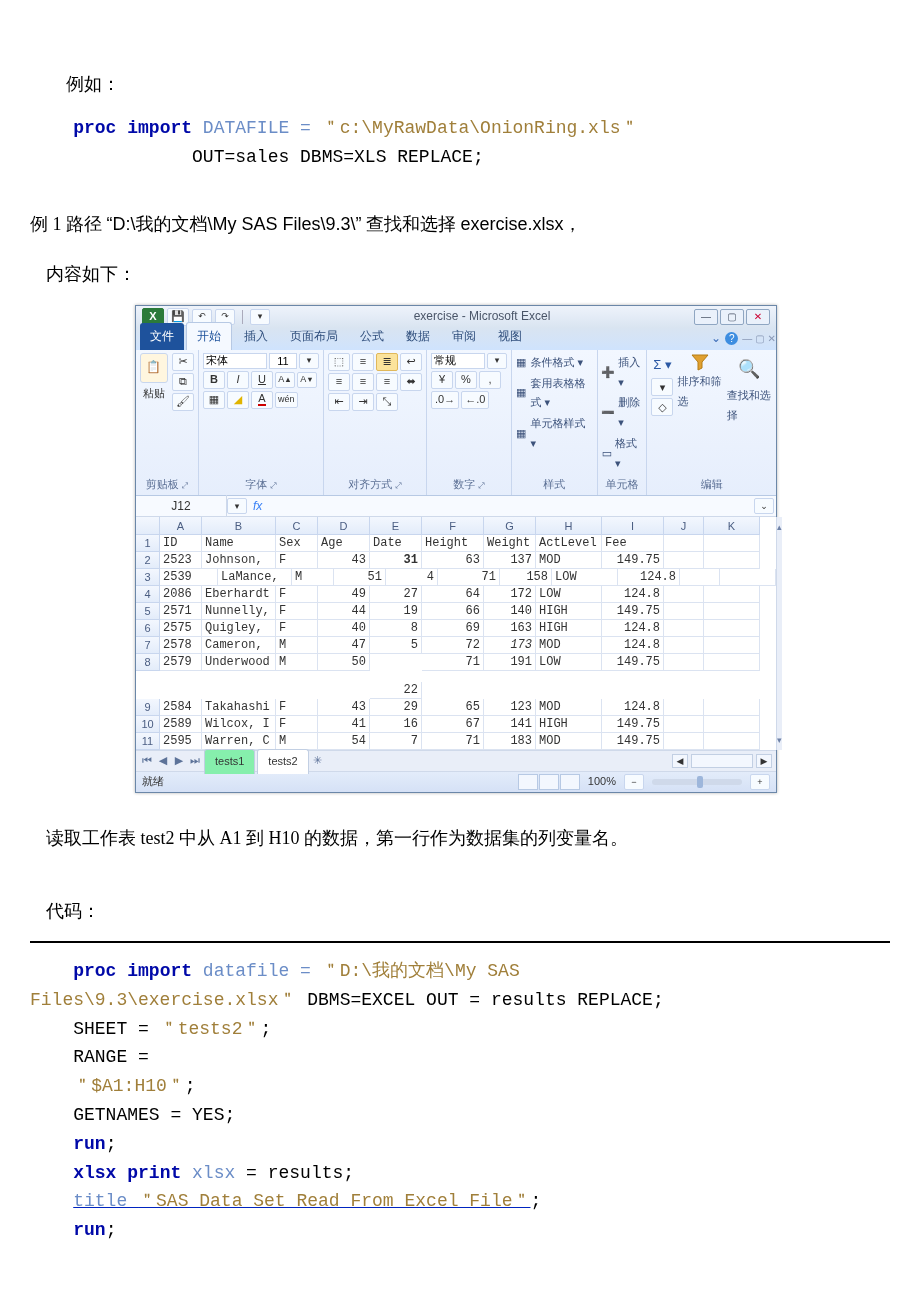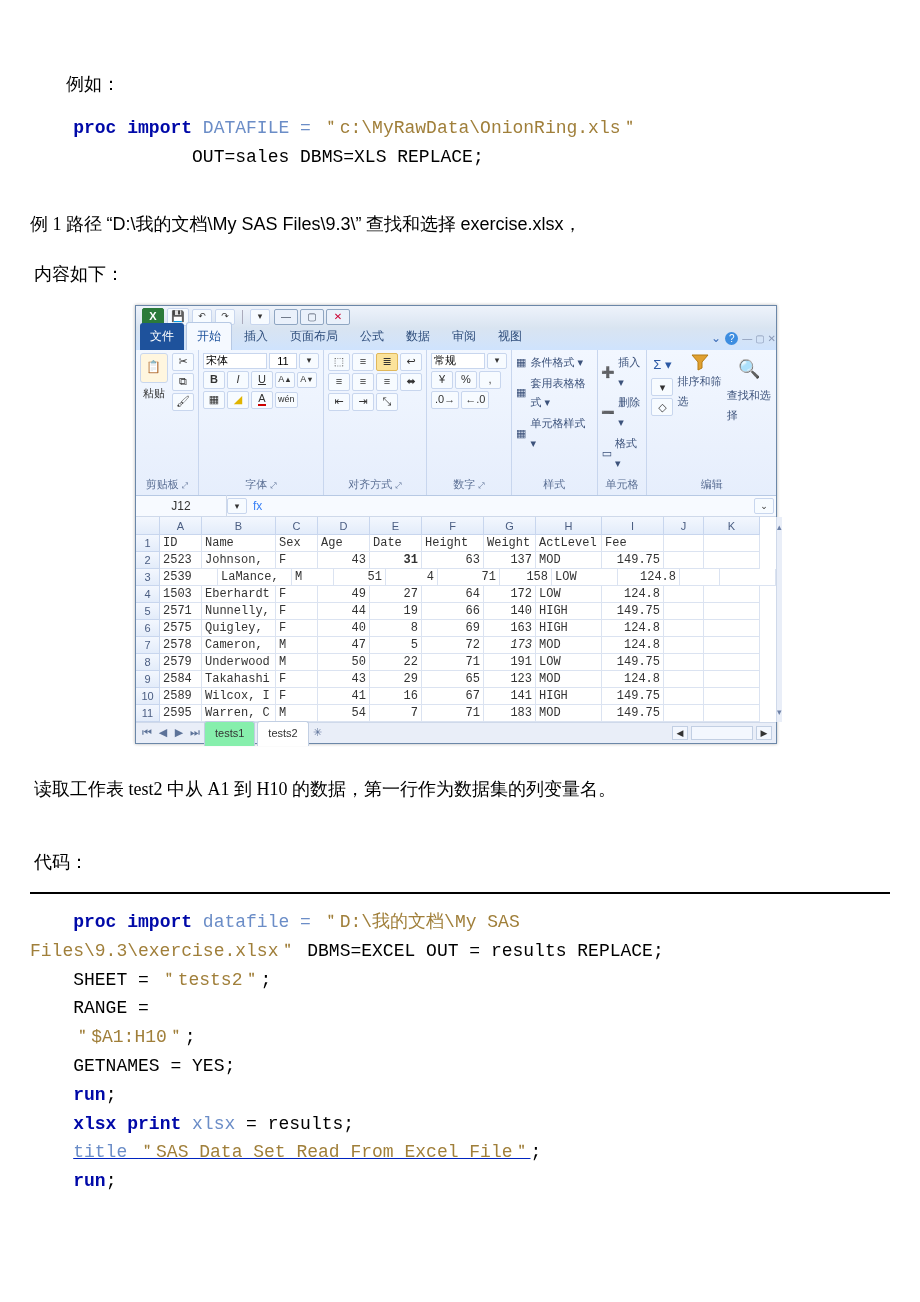--- a/index.html
+++ b/index.html
@@ -7,21 +7,21 @@
     padding: 50px 30px;
     font-family: "SimSun", "Songti SC", serif;
     font-size: 18px;
     line-height: 1.8;
     color: #000;
     background: #fff;
     width: 920px;
     box-sizing: border-box;
   }
   .para { margin: 18px 0 14px 0; text-indent: 2em; }
-  .para-no-indent { margin: 18px 0 14px 4px; }
+  .para-no-indent { margin: 18px 0 14px 16px; }
   .code-block {
     font-family: "Courier New", monospace;
     font-size: 18px;
     white-space: pre;
     margin: 6px 0 10px 0;
     line-height: 1.6;
   }
   .kw { color: #0009a8; font-weight: bold; }
   .fn { color: #6b8dc7; }
   .lit { color: #a07f3a; }
@@ -104,21 +104,21 @@
   .edit-col { display:flex; flex-direction:column; align-items:center; gap:1px; font-size:11px; color:#3c527b;}
   .sigma { font-size:13px; color:#2b58a4; }
   .filter-glyph svg{ display:block; }
   .name-bar {
     display:flex; align-items:center; height:20px;
     border-bottom:1px solid #cfd9ea; background:#f7faff;
   }
   .name-box {
     width:82px; padding:1px 4px; border-right:1px solid #cfd9ea; text-align:center;
   }
-  .fx-label { padding:0 6px; color:#3b82f6; }
+  .fx-label { padding:0 6px; color:#3b82f6; font-style:italic;}
   .fx-input { flex:1; height:14px; border:0; background:transparent; }
   .sheet { display:flex; }
   .col-hdrs { display:flex; }
   .corner, .ch, .rh {
     background:linear-gradient(#f3f7fe,#e3ecfa);
     border-right:1px solid #c8d6ee; border-bottom:1px solid #c8d6ee;
     text-align:center; color:#4a5d82; font-size:11px;
     box-sizing:border-box;
   }
   .corner{ width:24px; height:18px; }
@@ -187,20 +187,21 @@
 
   <div class="titlebar">
     <div class="qat">
       <span class="mini-btn" style="background:#2b7a3a;color:#fff;font-weight:bold;border-color:#2b7a3a;">X</span>
       <span class="mini-btn">💾</span>
       <span class="mini-btn tiny">↶</span>
       <span class="mini-btn tiny">↷</span>
       <span class="sep"></span>
       <span class="mini-btn tiny">▾</span>
     </div>
+    <div class="title-spacer">exercise - Microsoft Excel</div>
     <div class="win-controls">
       <div class="win-btn">—</div>
       <div class="win-btn">▢</div>
       <div class="win-btn close">✕</div>
     </div>
   </div>
 
   <div class="ribbon-tabs">
     <div class="ribbon-tab file">文件</div>
     <div class="ribbon-tab active">开始</div>
@@ -425,21 +426,21 @@
               <div class="cell num" style="width: 52px;">158</div>
               <div class="cell txt" style="width: 66px;">LOW</div>
               <div class="cell num" style="width: 62px;">124.8</div>
               <div class="cell txt" style="width: 40px;"></div>
               <div class="cell txt" style="width: 56px;"></div>
             </div>
           </div>
           <div style="display: flex;">
             <div class="rh">4</div>
             <div class="grid-row grid">
-              <div class="cell txt" style="width: 42px;">1503</div>
+              <div class="cell txt" style="width: 42px;">2086</div>
               <div class="cell txt" style="width: 74px;">Eberhardt</div>
               <div class="cell txt" style="width: 42px;">F</div>
               <div class="cell num" style="width: 52px;">49</div>
               <div class="cell num" style="width: 52px;">27</div>
               <div class="cell num" style="width: 62px;">64</div>
               <div class="cell num" style="width: 52px;">172</div>
               <div class="cell txt" style="width: 66px;">LOW</div>
               <div class="cell num" style="width: 62px;">124.8</div>
               <div class="cell txt" style="width: 40px;"></div>
               <div class="cell txt" style="width: 56px;"></div>
@@ -493,21 +494,21 @@
               <div class="cell txt" style="width: 56px;"></div>
             </div>
           </div>
           <div style="display: flex;">
             <div class="rh">8</div>
             <div class="grid-row grid">
               <div class="cell txt" style="width: 42px;">2579</div>
               <div class="cell txt" style="width: 74px;">Underwood</div>
               <div class="cell txt" style="width: 42px;">M</div>
               <div class="cell num" style="width: 52px;">50</div>
-              <div class="cell num" style="width: 52px;">22</div>
+              <div class="cell num" style="width: 52px; margin-top: 28px;">22</div>
               <div class="cell num" style="width: 62px;">71</div>
               <div class="cell num" style="width: 52px;">191</div>
               <div class="cell txt" style="width: 66px;">LOW</div>
               <div class="cell num" style="width: 62px;">149.75</div>
               <div class="cell txt" style="width: 40px;"></div>
               <div class="cell txt" style="width: 56px;"></div>
             </div>
           </div>
           <div style="display: flex;">
             <div class="rh">9</div>
@@ -574,20 +575,33 @@
     <div class="sheet-tab inactive">tests1</div>
     <div class="sheet-tab">tests2</div>
     <div class="sheet-nav-btn">✳</div>
     <div class="hscroll">
       <div class="hbtn">◀</div>
       <div style="width:60px;height:12px;border:1px solid #c2cfe3;background:#f3f7fe;"></div>
       <div class="hbtn">▶</div>
     </div>
   </div>
 
+  <div class="statusbar">
+    <span>就绪</span>
+    <div class="spacer"></div>
+    <div class="view-btns">
+      <div class="vb"></div>
+      <div class="vb"></div>
+      <div class="vb"></div>
+    </div>
+    <span>100%</span>
+    <span class="mini-btn tiny">−</span>
+    <div class="zoom-slider"></div>
+    <span class="mini-btn tiny">+</span>
+  </div>
 </div>
 
 <p class="para-no-indent" style="margin-top:24px;line-height:2.4;">读取工作表 test2 中从 A1 到 H10 的数据，第一行作为数据集的列变量名。</p>
 
 <p class="para-no-indent" style="margin-top:34px;">代码：</p>
 <hr class="hr">
 
 <div class="code-block">    <span class="kw">proc import</span><span class="fn"> datafile = </span><span class="lit">＂D:\我的文档\My SAS </span>
 <span class="lit">Files\9.3\exercise.xlsx＂</span><span> DBMS=EXCEL OUT = results REPLACE;</span>
     <span>SHEET = </span><span class="lit">＂tests2＂</span><span>;</span>

